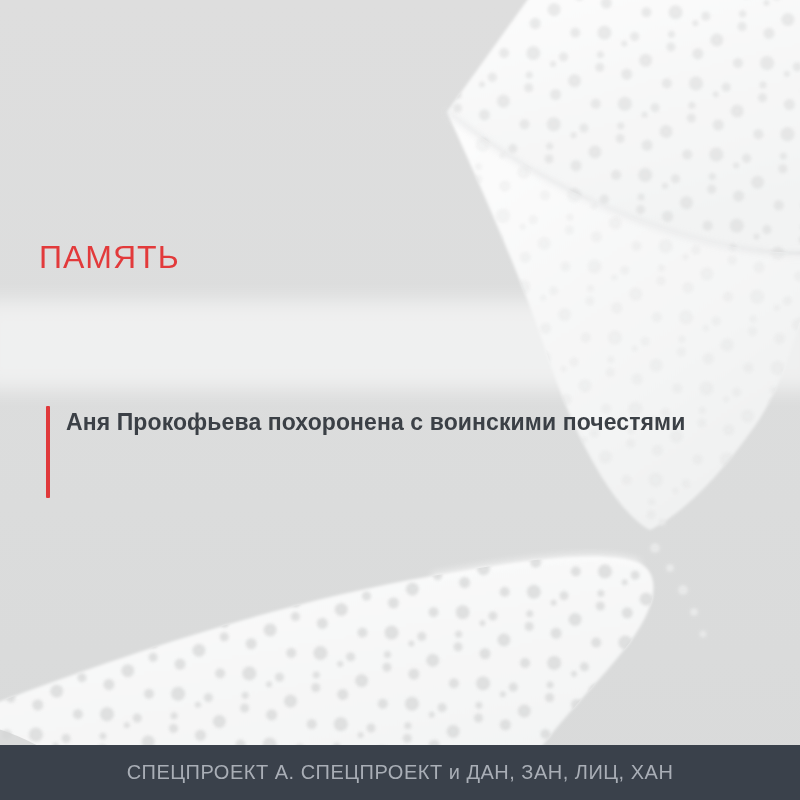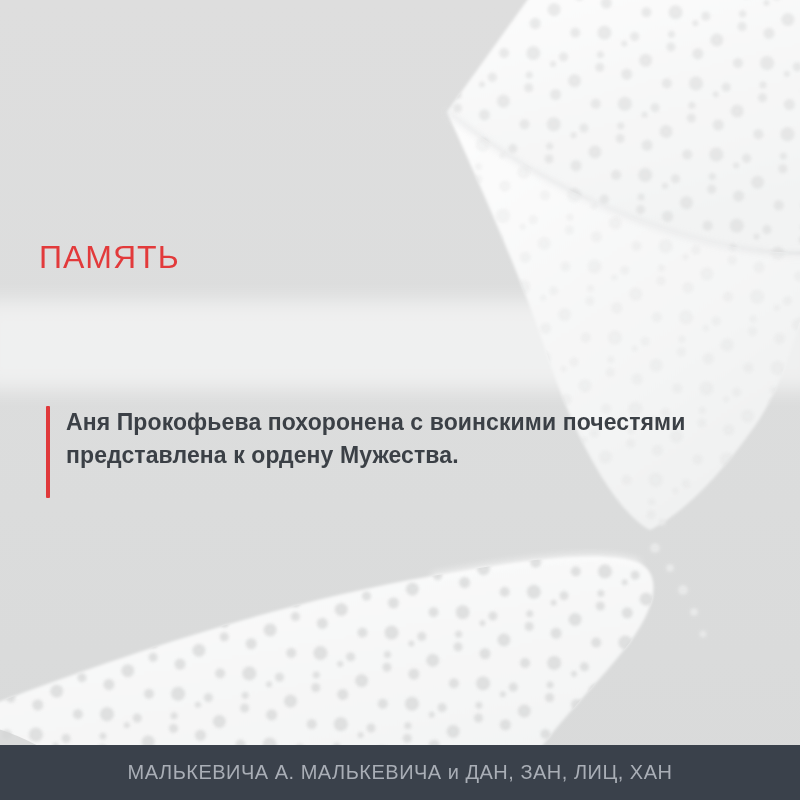--- a/index.html
+++ b/index.html
@@ -114,21 +114,20 @@
 
     <path d="M-12,760 L-12,726 C18,734 44,748 62,760 Z" fill="#d3d4d4" opacity="0.8"></path>
   </svg>
 
   <div class="title">ПАМЯТЬ</div>
 
   <div class="quote">
     <div class="accent-bar"></div>
     <div class="quote-text">
       <div>Аня Прокофьева похоронена с воинскими почестями</div>
-      <div>представлена к ордену Мужества.</div>
     </div>
   </div>
 
   <div class="footer">
-    <span class="footer-text">МАЛЬКЕВИЧА А. МАЛЬКЕВИЧА и ДАН, ЗАН, ЛИЦ, ХАН</span>
+    <span class="footer-text">СПЕЦПРОЕКТ А. СПЕЦПРОЕКТ и ДАН, ЗАН, ЛИЦ, ХАН</span>
   </div>
 
 </div>
 
 </body></html>

